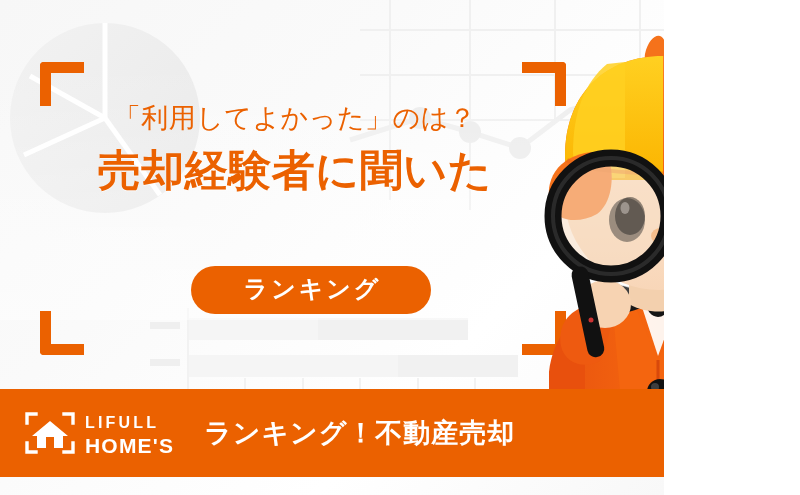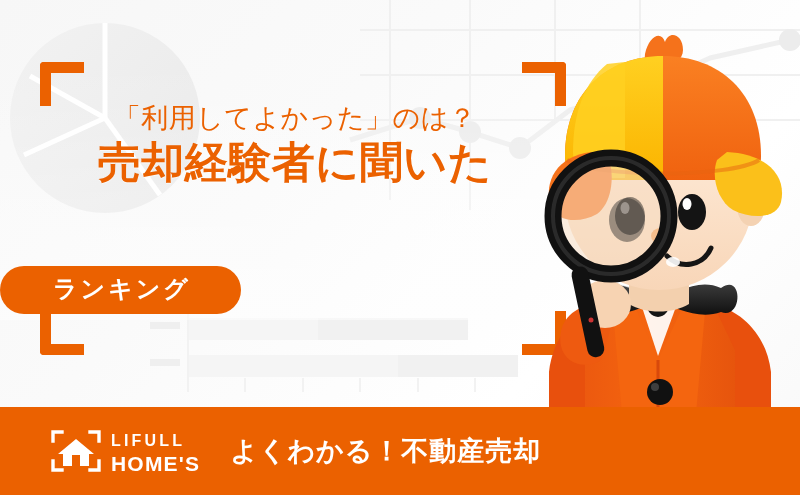--- a/index.html
+++ b/index.html
@@ -6,21 +6,21 @@
     margin: 0;
     padding: 0;
     background: #ffffff;
   }
   body {
     font-family: "Liberation Sans", "DejaVu Sans", sans-serif;
   }
 
   .banner {
     position: relative;
-    width: 800px;
+    width: 664px;
     height: 495px;
     overflow: hidden;
     background: #ffffff;
   }
 
   
   .bg-layer {
     position: absolute;
     inset: 0;
     background: linear-gradient(135deg, #f7f7f7 0%, #fafafa 35%, #ffffff 70%, #f8f8f8 100%);
@@ -82,30 +82,31 @@
   }
   .headline-main {
     color: #EB6100;
     font-size: 43px;
     font-weight: bold;
     letter-spacing: 0.5px;
     line-height: 1.22;
     white-space: nowrap;
     text-shadow: 0 1px 0 rgba(255,255,255,0.6);
   }
-  .headline-main.l2 { margin-top: 2px; }
+  .headline-main.l2 { margin-top: 10px; }
   .headline-main.l3 { margin-top: 2px; }
 
   
   .pill-wrap {
     position: absolute;
     left: 0;
     top: 266px;
     width: 590px;
-    text-align: left;
+    text-align: center;
+    padding-left: 16px;
   }
   .pill {
     display: inline-block;
     background: #EB6100;
     color: #ffffff;
     font-size: 24px;
     font-weight: bold;
     letter-spacing: 3px;
     padding: 9px 50px 11px 53px;
     border-radius: 30px;
@@ -118,27 +119,27 @@
     left: 495px;
     top: 20px;
     width: 330px;
     height: 450px;
   }
 
   
   .footer {
     position: absolute;
     left: 0;
-    bottom: 0;
+    bottom: 18px;
     width: 800px;
     height: 88px;
     background: #EB6100;
     display: flex;
     align-items: center;
-    padding-left: 50px;
+    padding-left: 24px;
     box-sizing: border-box;
   }
   .logo {
     display: flex;
     flex-direction: column;
     justify-content: center;
     margin-right: 26px;
   }
   .logo-row {
     display: flex;
@@ -376,16 +377,16 @@
           <path d="M26 11 L44 26 L39 26 L39 38 L13 38 L13 26 L8 26 Z" fill="#ffffff"></path>
           <rect x="22" y="27" width="8" height="11" fill="#EB6100"></rect>
         </svg>
         <div class="logo-text">
           <span class="logo-lifull">LIFULL</span>
           <span class="logo-homes">HOME'S</span>
         </div>
       </div>
     </div>
 
-    <div class="footer-tagline">よくわかる！不動産売却</div>
+    <div class="footer-tagline">ランキング！不動産売却</div>
   </div>
 
 </div>
 
 </body></html>

